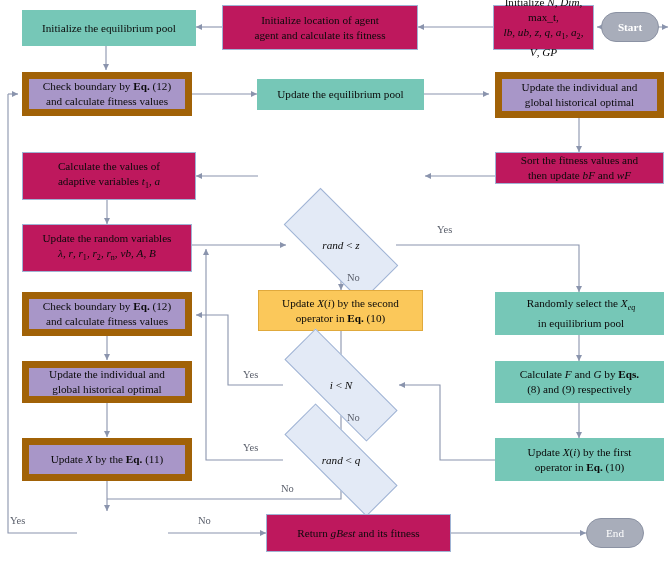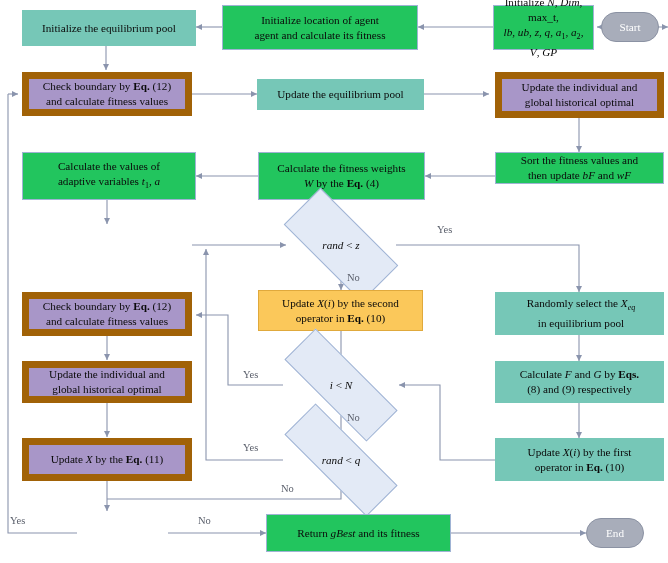--- a/index.html
+++ b/index.html
@@ -29,21 +29,21 @@
     text-align:center;
     font-size:11.2px;
     line-height:15px;
     color:#0a0a0a;
     padding:2px 4px;
   }
   .node .txt{display:block;}
   
   .teal   {background:#76c7b7;border:1px solid #76c7b7;}
   .purple {background:#a896c8;border:7px solid #a16207;}
-  .lblue  {background:#22c55e;border:1px solid #9fb3d4;}
+  .lblue  {background:#be185d;border:1px solid #9fb3d4;}
   .amber  {background:#fbc85a;border:1px solid #e0a93c;}
   .grayterm{
     background:#a8adba;border:1px solid #8b92a3;
     border-radius:16px;color:#ffffff;
   }
   .diamond{
     position:absolute;
     display:flex;align-items:center;justify-content:center;
     font-size:11.2px;color:#0a0a0a;
   }
@@ -134,21 +134,21 @@
       <path d="M341,482 L341,499 L107,499"></path>
 
       <path d="M77,533 L8,533 L8,94"></path>
 
     </g>
     <g stroke="#8a94ad" stroke-width="1.1" fill="none" marker-end="url(#ah)">
       <path d="M8,94 L18,94"></path>
     </g>
   </svg>
 
-  <div class="node grayterm" style="left:601px;top:12px;width:58px;height:30px;">
+  <div class="node grayterm" style="left:601px;top:12px;width:58px;height:30px;font-weight:bold;">
     <span class="txt">Start</span>
   </div>
 
   <div class="node lblue" style="left:493px;top:5px;width:101px;height:45px;">
     <span class="txt">
       Initialize <i class="it">N</i>, <i class="it">Dim</i>, max_t,<br>
       <i class="it">lb</i>, <i class="it">ub</i>, <i class="it">z</i>, <i class="it">q</i>, <i class="it">a</i><sub>1</sub>, <i class="it">a</i><sub>2</sub>, <i class="it">V</i>, <i class="it">GP</i>
     </span>
   </div>
 
@@ -179,32 +179,33 @@
       <span>global historical optimal</span>
     </span>
   </div>
 
   <div class="node lblue" style="left:22px;top:152px;width:174px;height:48px;">
     <span class="txt">
       Calculate the values of<br>adaptive variables <i class="it">t</i><sub>1</sub>, <i class="it">a</i>
     </span>
   </div>
 
-  <div class="node lblue" style="left:258px;top:152px;width:167px;height:48px;">
-    <span class="txt">
-      Calculate the fitness weights<br><i class="it">W</i> by the <b class="bd">Eq.</b> (4)
-    </span>
-  </div>
 
   <div class="node lblue" style="left:495px;top:152px;width:169px;height:32px;">
     <span class="txt">
       Sort the fitness values and<br>then update <i class="it">bF</i> and <i class="it">wF</i>
     </span>
   </div>
 
+  <div class="node lblue" style="left:22px;top:224px;width:170px;height:48px;">
+    <span class="txt">
+      Update the random variables<br>
+      <i class="it">λ</i>, <i class="it">r</i>, <i class="it">r</i><sub>1</sub>, <i class="it">r</i><sub>2</sub>, <i class="it">r</i><sub>n</sub>, <i class="it">vb</i>, <i class="it">A</i>, <i class="it">B</i>
+    </span>
+  </div>
 
   <div class="diamond" style="left:286px;top:219px;width:110px;height:52px;">
     <span class="dshape"></span>
     <span class="dlabel">
       <i class="it">rand</i> &lt; <i class="it">z</i>
     </span>
   </div>
 
   <span class="edgelabel" style="left:437px;top:224px;">Yes</span>
   <span class="edgelabel" style="left:347px;top:272px;">No</span>

